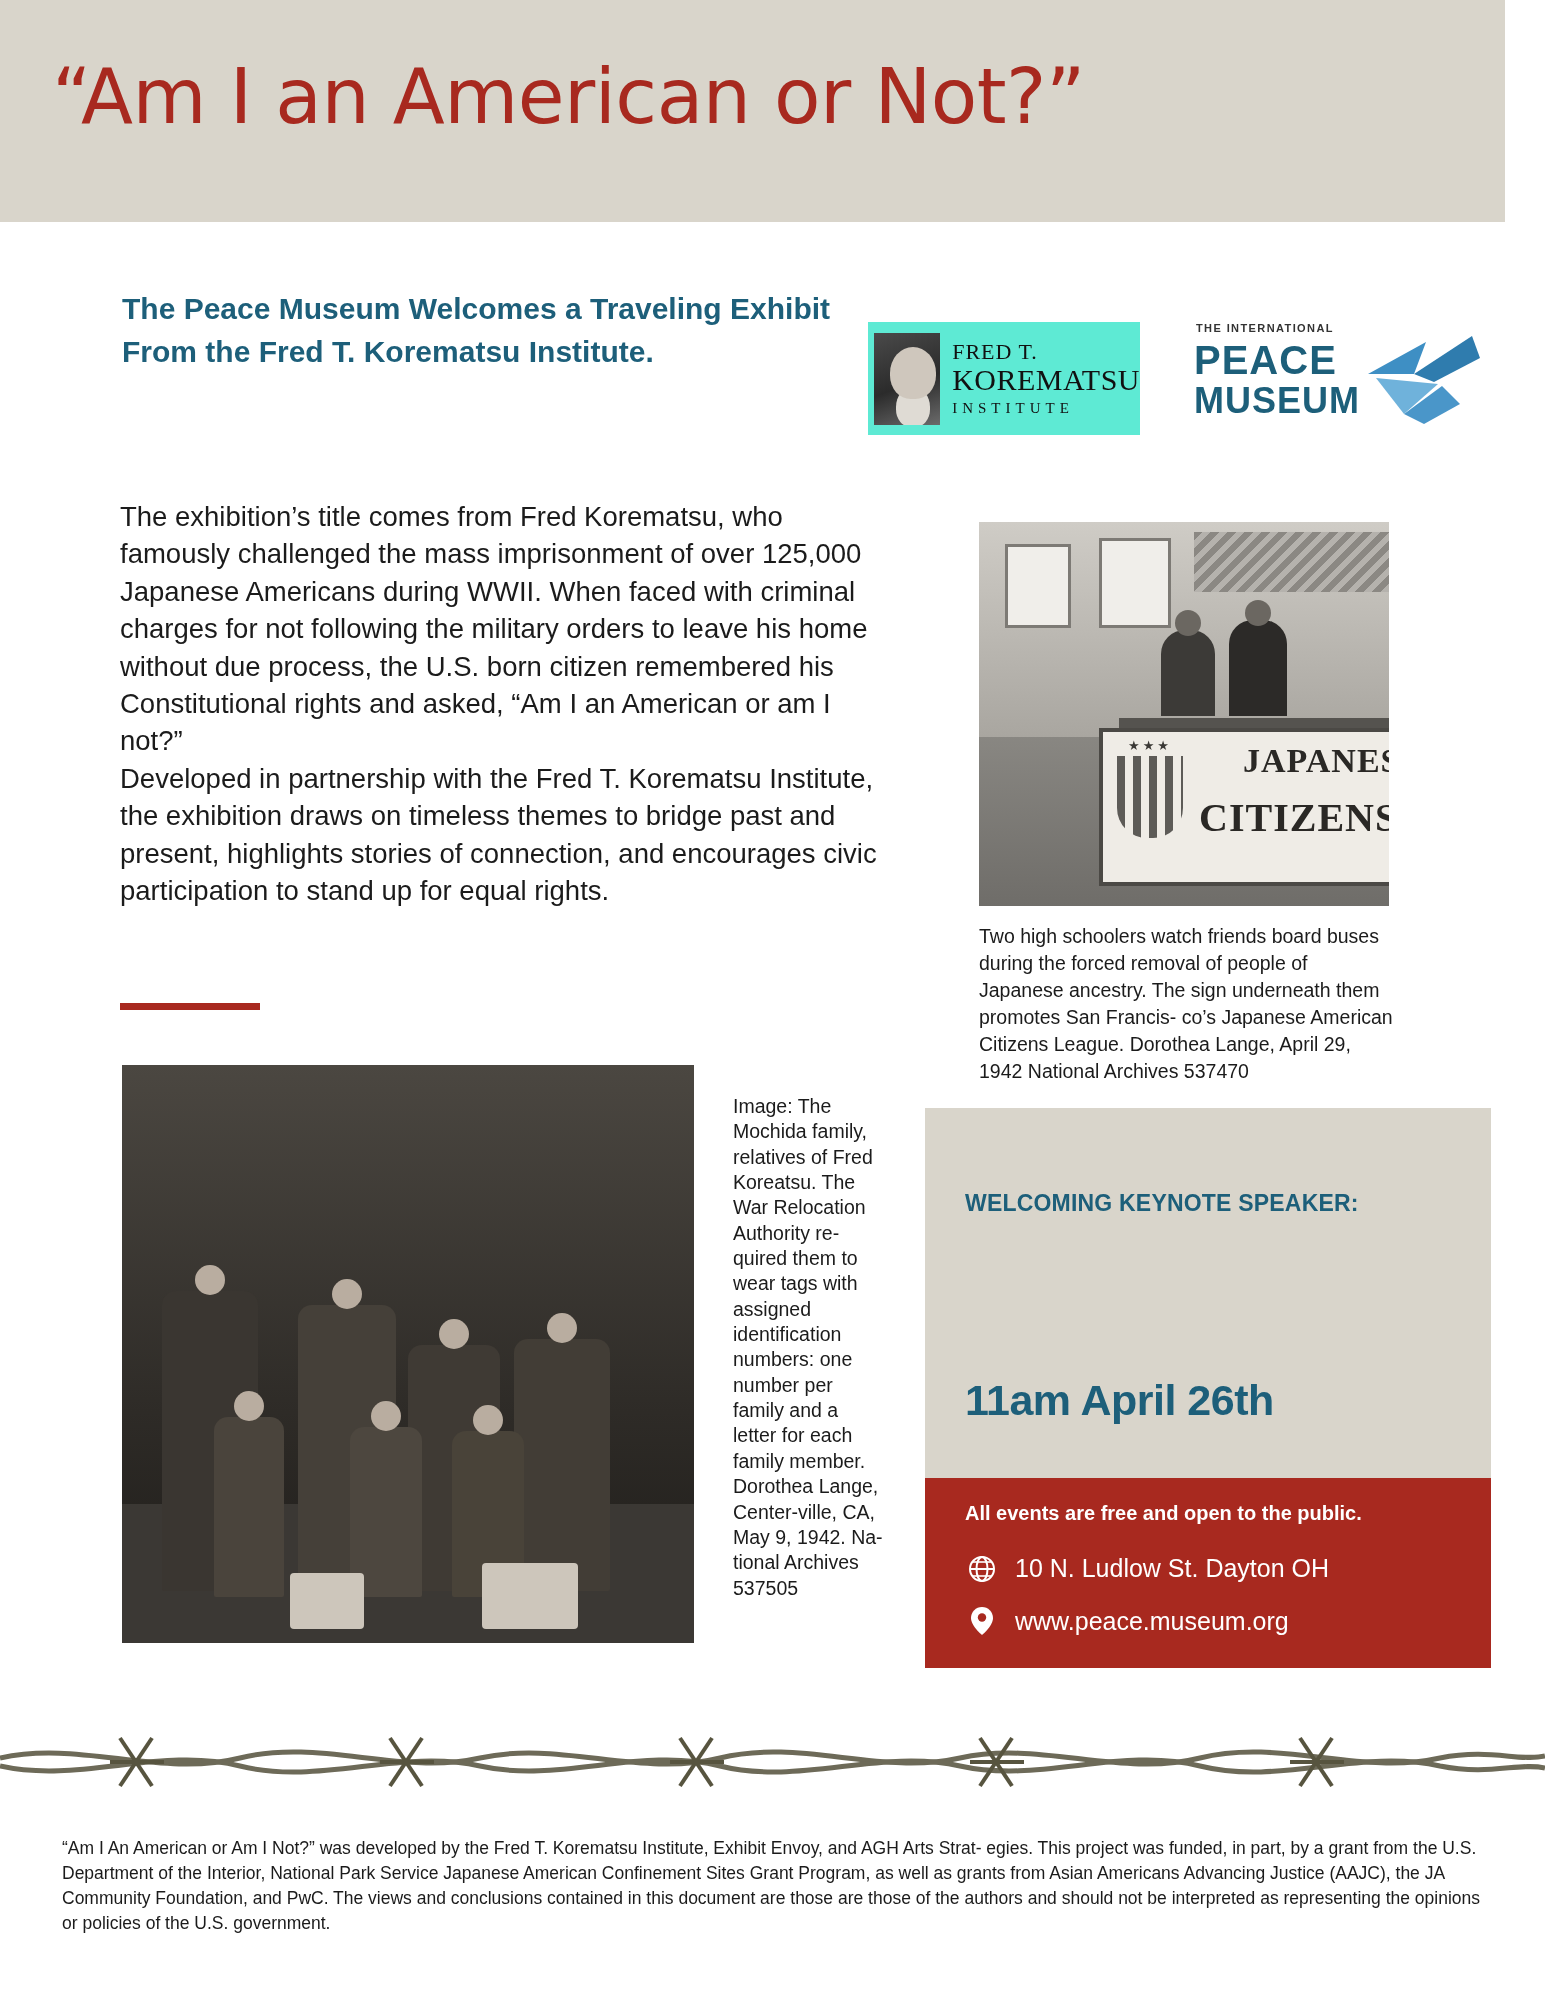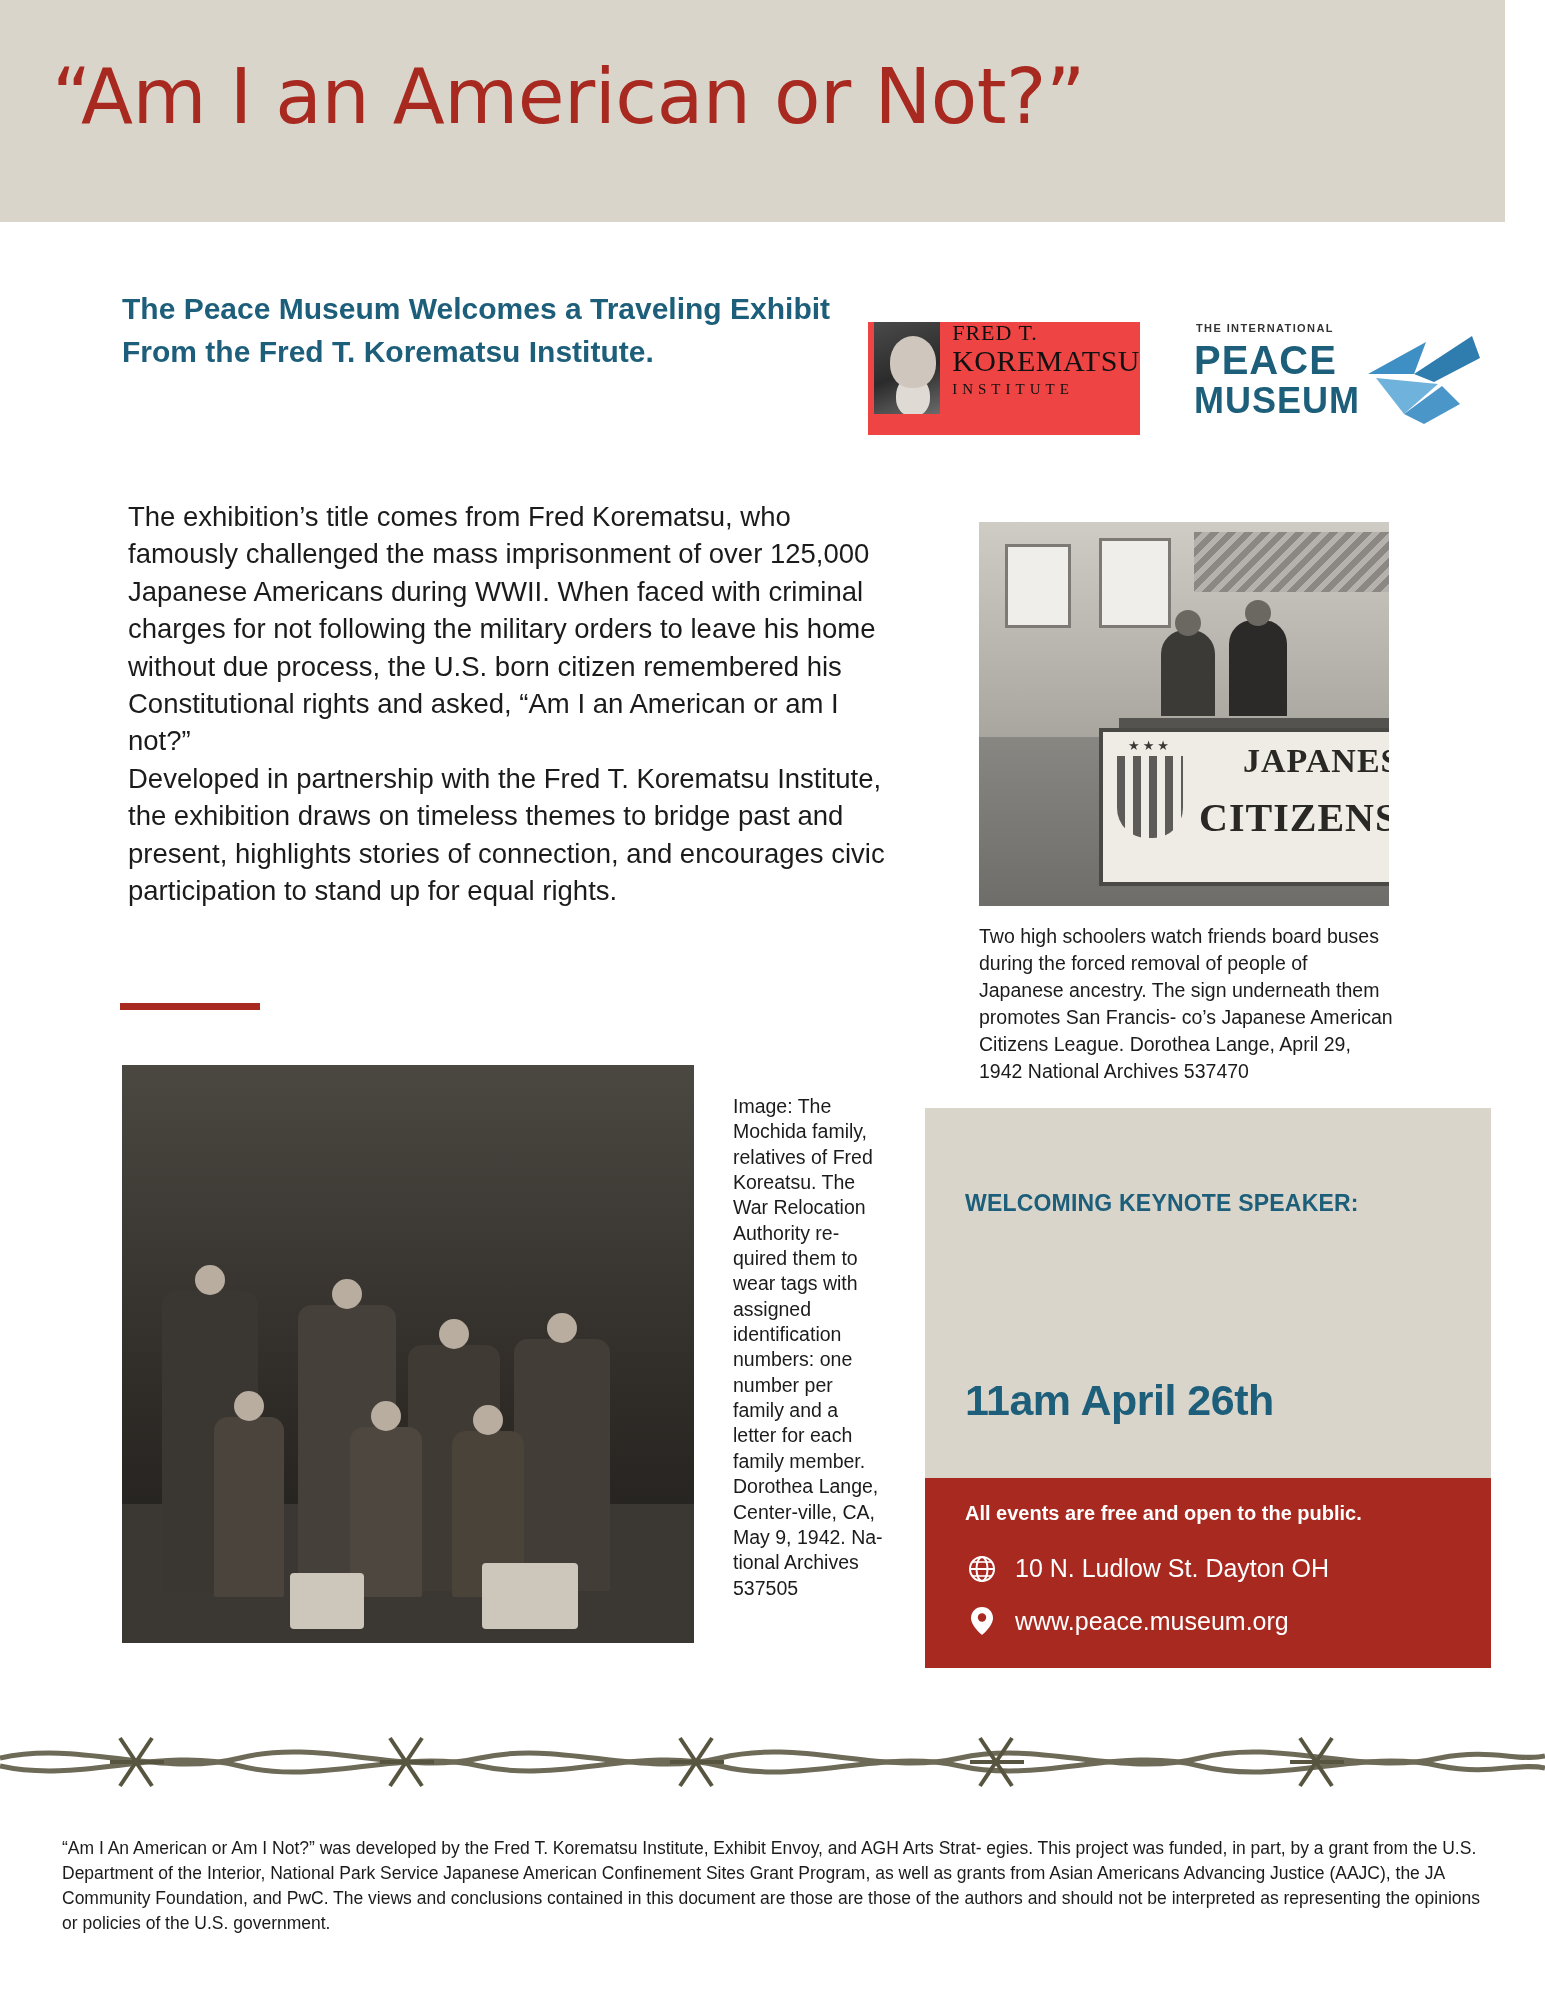--- a/index.html
+++ b/index.html
@@ -47,23 +47,23 @@
     font-weight: bold;
     color: #1d5f7a;
   }
 
   .koremat-logo {
     position: absolute;
     left: 868px;
     top: 322px;
     width: 272px;
     height: 113px;
-    background: #ef4444;
+    background: #5eead4;
     display: flex;
-    align-items: flex-start;
+    align-items: center;
   }
   .kl-portrait {
     width: 78px; height: 92px;
     margin-left: 6px;
     background: linear-gradient(160deg,#4a4a4a 0%, #2b2b2b 55%, #6b6b6b 100%);
     position: relative;
     overflow: hidden;
   }
   .kl-portrait::after {
     content: "";
@@ -107,21 +107,21 @@
   }
   .pl-museum {
     position: absolute; left: 4px; top: 58px;
     font-size: 36px; font-weight: bold; letter-spacing: 1px; color: #1d5f7a;
   }
   .pl-bird { position: absolute; left: 178px; top: 12px; }
 
   
   .body-copy {
     position: absolute;
-    left: 128px;
+    left: 120px;
     top: 498px;
     width: 770px;
     font-size: 27.5px;
     line-height: 1.36;
     color: #1b1b1b;
   }
   .body-copy p { margin: 0; }
 
   .red-rule {
     position: absolute;

